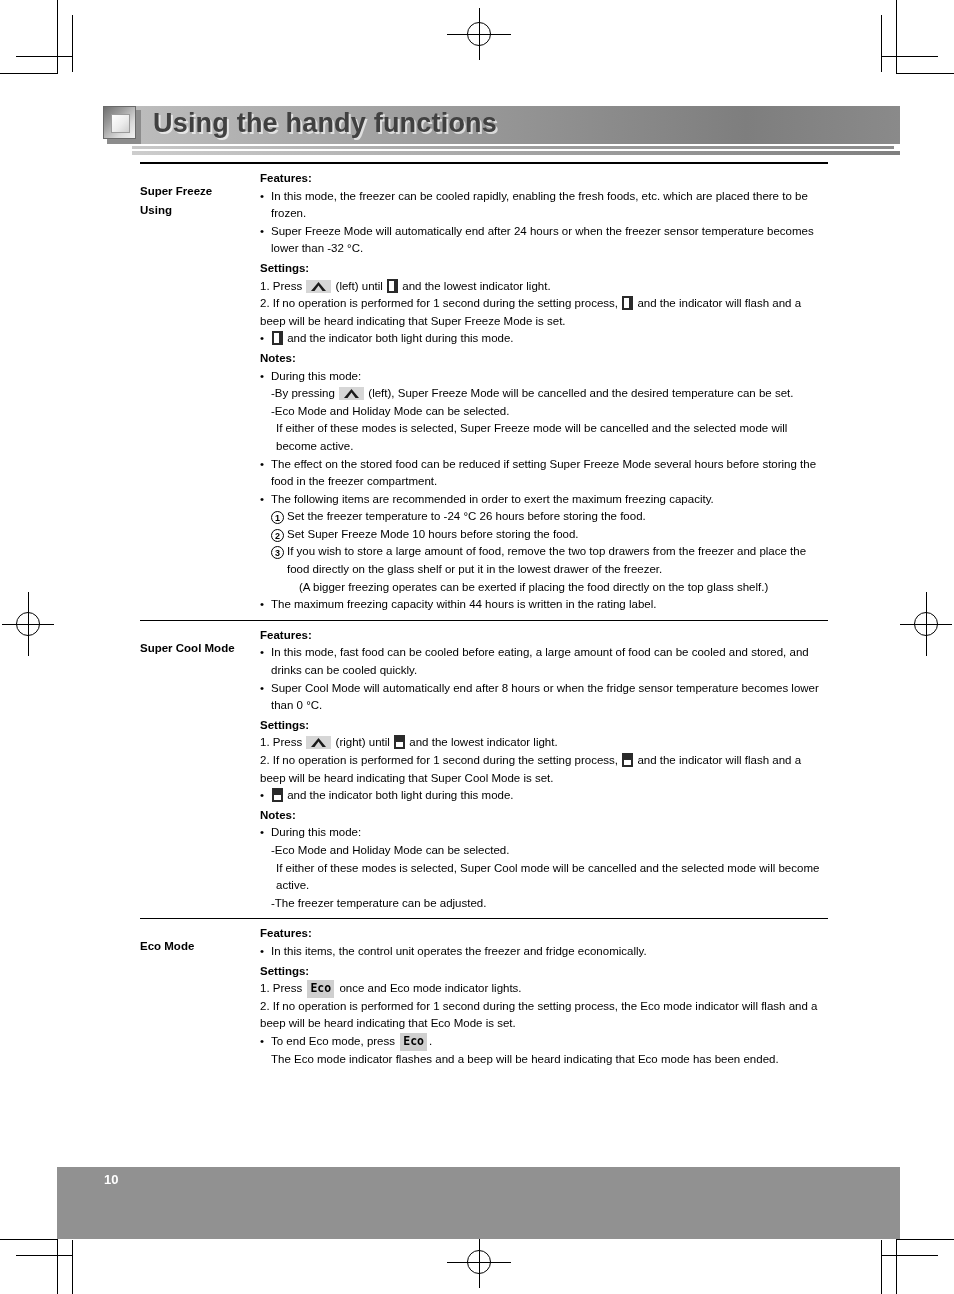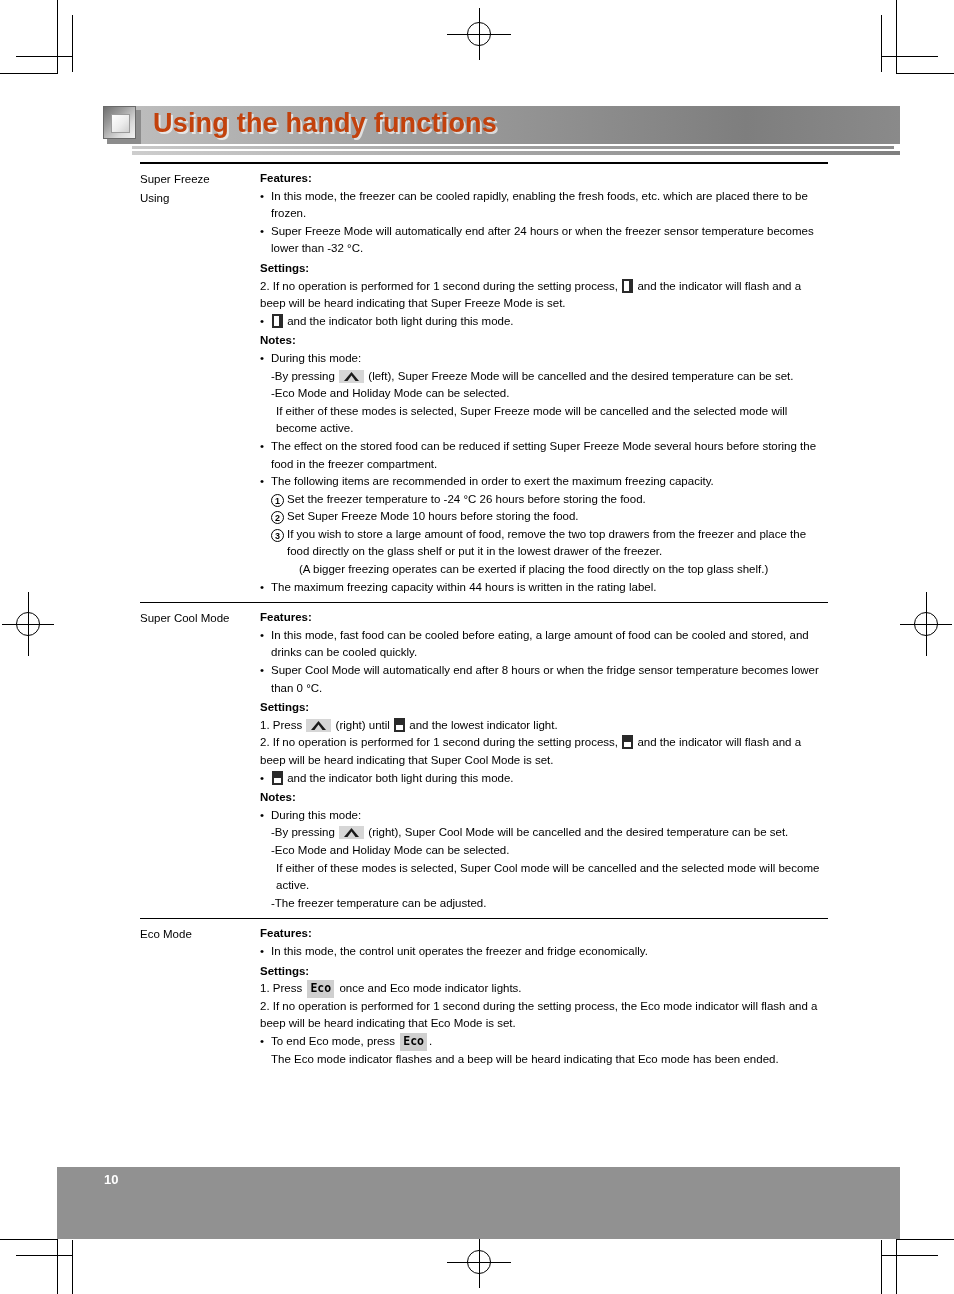--- a/index.html
+++ b/index.html
@@ -57,37 +57,37 @@
     border: 1px solid #6a6a6a;
   }
   .titlebar-box-inner {
     position: absolute; left: 7px; top: 7px; width: 19px; height: 19px;
     background: linear-gradient(135deg, #ffffff 0%, #ececec 55%, #cfcfcf 100%);
     border: 1px solid #9b9b9b;
   }
   .titlebar-text {
     position: absolute; left: 50px; top: 2px;
     font-size: 27px; font-weight: bold; letter-spacing: 0.2px;
-    color: #c2410c;
+    color: #404040;
     text-shadow: 2px 2px 0 rgba(255,255,255,0.65);
     white-space: nowrap;
   }
 
   
   .doc-table {
     position: absolute; left: 140px; top: 162px; width: 688px;
   }
   .rule-thick { height: 2px; background: #000; width: 100%; }
   .rule-thin  { height: 1px; background: #000; width: 100%; }
 
   .row { display: flex; align-items: flex-start; }
   .col-label {
     width: 120px; flex: 0 0 120px;
-    font-size: 11.5px; font-weight: normal; line-height: 19px;
-    padding-top: 6px;
+    font-size: 11.5px; font-weight: bold; line-height: 19px;
+    padding-top: 18px;
   }
   .col-label .lbl-line { display: block; }
   .col-body {
     flex: 1 1 auto;
     font-size: 11.5px; line-height: 17.6px;
     padding-top: 6px; padding-bottom: 6px;
   }
 
   .hdr { font-weight: bold; margin-top: 2px; }
   .hdr:first-child { margin-top: 0; }
@@ -220,20 +220,29 @@
         <div class="li">
           <span class="mk">•</span>
           <span class="tx">In this mode, the freezer can be cooled rapidly, enabling the fresh foods, etc. which are placed there to be frozen.</span>
         </div>
         <div class="li">
           <span class="mk">•</span>
           <span class="tx">Super Freeze Mode will automatically end after 24 hours or when the freezer sensor temperature becomes lower than -32 °C.</span>
         </div>
 
         <div class="hdr">Settings:</div>
+        <div>
+          <span>1. Press</span>
+          <span class="ico-box"><span class="ico-caret"><svg width="17" height="11" viewBox="0 0 17 11">
+                  <polygon points="8.5,1 16,10 12.5,10 8.5,4.6 4.5,10 1,10" fill="#1a1a1a"></polygon>
+                </svg></span></span>
+          <span>(left) until</span>
+          <span class="ico-freeze"></span>
+          <span>and the lowest indicator light.</span>
+        </div>
         <div class="li">
           <span class="mk num"></span>
           <span class="tx" style="margin-left:-16px;">
             <span>2. If no operation is performed for 1 second during the setting process,</span>
             <span class="ico-freeze"></span>
             <span>and the indicator will flash and a beep will be heard indicating that Super Freeze Mode is set.</span>
           </span>
         </div>
         <div class="li">
           <span class="mk">•</span>
@@ -331,46 +340,39 @@
             <span class="ico-cool"></span>
             <span>and the indicator both light during this mode.</span>
           </span>
         </div>
 
         <div class="hdr">Notes:</div>
         <div class="li">
           <span class="mk">•</span>
           <span class="tx">During this mode:</span>
         </div>
-        <div class="sub">
-          <span>-By pressing</span>
-          <span class="ico-box"><span class="ico-caret"><svg width="17" height="11" viewBox="0 0 17 11">
-                  <polygon points="8.5,1 16,10 12.5,10 8.5,4.6 4.5,10 1,10" fill="#1a1a1a"></polygon>
-                </svg></span></span>
-          <span>(right), Super Cool Mode will be cancelled and the desired temperature can be set.</span>
-        </div>
         <div class="sub">-Eco Mode and Holiday Mode can be selected.</div>
         <div class="indent2">If either of these modes is selected, Super Cool mode will be cancelled and the selected mode will become active.</div>
         <div class="sub">-The freezer temperature can be adjusted.</div>
 
       </div>
     </div>
 
     <div class="rule-thin"></div>
 
     <div class="row">
       <div class="col-label">
         <span class="lbl-line">Eco Mode</span>
       </div>
       <div class="col-body">
 
         <div class="hdr">Features:</div>
         <div class="li">
           <span class="mk">•</span>
-          <span class="tx">In this mode, the control unit operates the freezer and fridge economically.</span>
+          <span class="tx">In this items, the control unit operates the freezer and fridge economically.</span>
         </div>
 
         <div class="hdr">Settings:</div>
         <div>
           <span>1. Press</span>
           <span class="ico-eco">Eco</span>
           <span>once and Eco mode indicator lights.</span>
         </div>
         <div class="li">
           <span class="mk num"></span>

